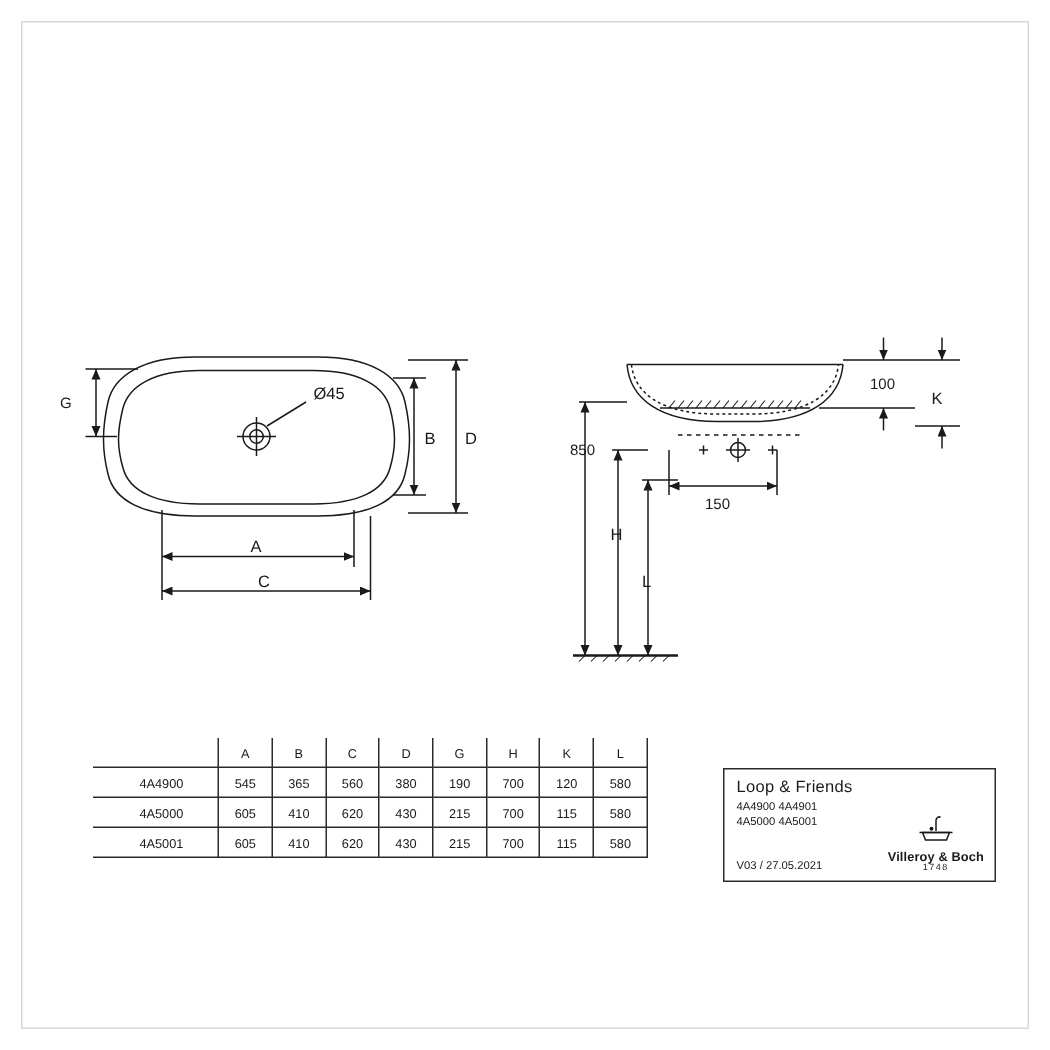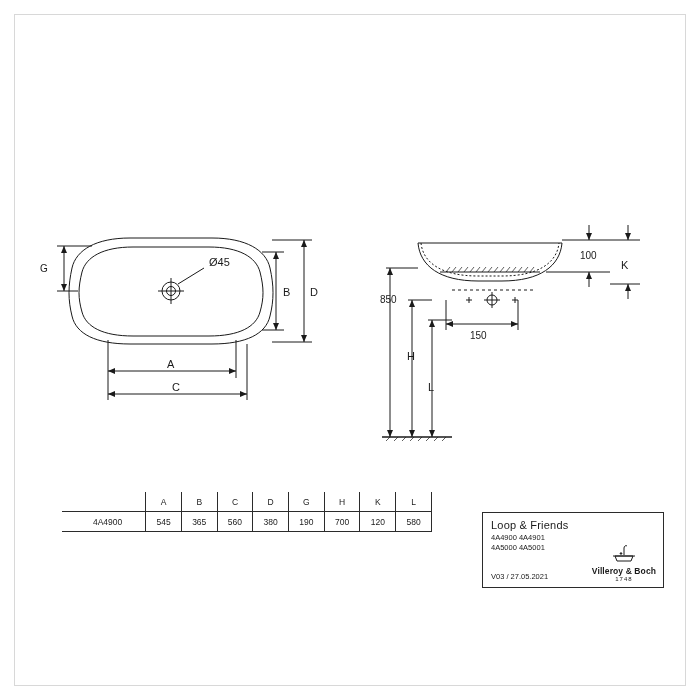--- a/index.html
+++ b/index.html
@@ -315,20 +315,42 @@
         <td class="label-col">4A4900</td>
         <td class="col">545</td>
         <td class="col">365</td>
         <td class="col">560</td>
         <td class="col">380</td>
         <td class="col">190</td>
         <td class="col">700</td>
         <td class="col">120</td>
         <td class="col">580</td>
       </tr>
+      <tr>
+        <td class="label-col">4A5000</td>
+        <td class="col">605</td>
+        <td class="col">410</td>
+        <td class="col">620</td>
+        <td class="col">430</td>
+        <td class="col">215</td>
+        <td class="col">700</td>
+        <td class="col">115</td>
+        <td class="col">580</td>
+      </tr>
+      <tr>
+        <td class="label-col">4A5001</td>
+        <td class="col">605</td>
+        <td class="col">410</td>
+        <td class="col">620</td>
+        <td class="col">430</td>
+        <td class="col">215</td>
+        <td class="col">700</td>
+        <td class="col">115</td>
+        <td class="col">580</td>
+      </tr>
     </tbody>
   </table>
 
   <div class="title-block">
     <div class="product-name">Loop &amp; Friends</div>
     <div class="product-codes">4A4900 4A4901</div>
     <div class="product-codes">4A5000 4A5001</div>
     <div class="rev">V03 / 27.05.2021</div>
     <div class="brand">
       <svg width="30" height="22" viewBox="0 0 30 22">

